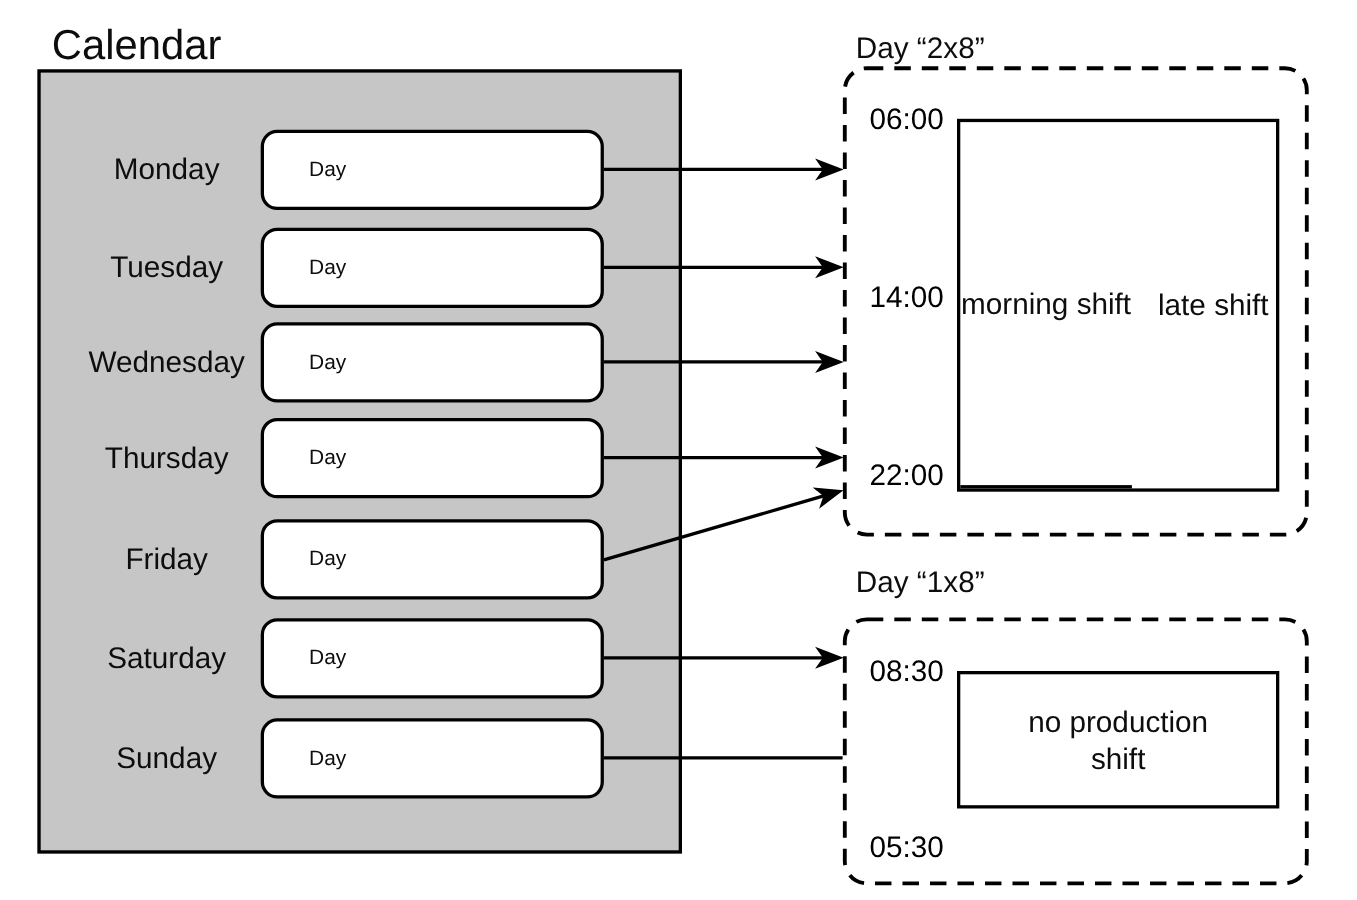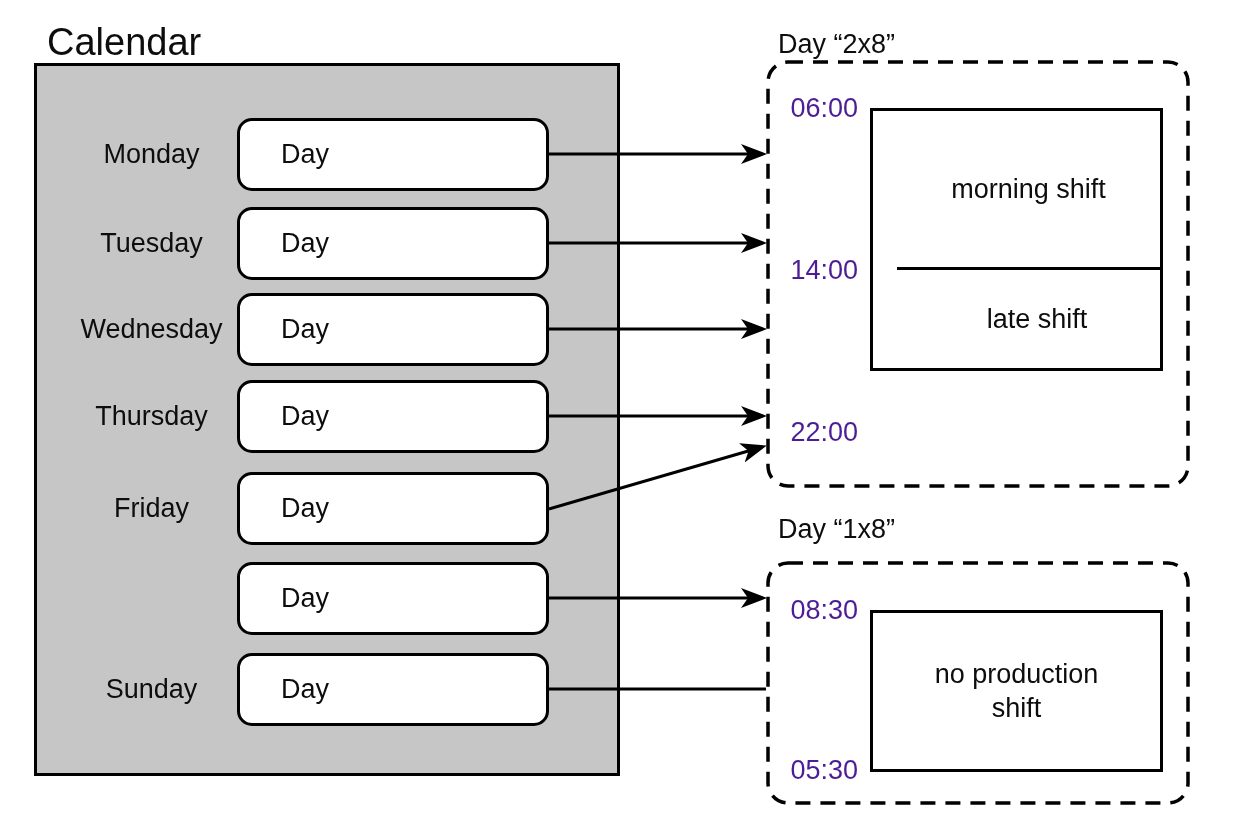--- a/index.html
+++ b/index.html
@@ -52,63 +52,63 @@
     width: 312px;
     height: 73px;
     background: #ffffff;
     border: 3px solid #000;
     border-radius: 15px;
     box-sizing: border-box;
     display: flex;
     align-items: center;
   }
   .day-box span {
-    font-size: 27px;
+    font-size: 19px;
     padding-left: 41px;
     color: #0d0d0d;
   }
   .panel-title {
     position: absolute;
     left: 778px;
     font-size: 27px;
     line-height: 32px;
     color: #0d0d0d;
     white-space: nowrap;
   }
   .time-label {
     position: absolute;
     left: 758px;
     width: 100px;
     height: 32px;
     line-height: 32px;
     font-size: 27px;
     text-align: right;
-    color: #4c1d95;
+    color: #000000;
   }
   .shift-rect {
     position: absolute;
     left: 870px;
     width: 293px;
     background: #ffffff;
     border: 3px solid #000;
     box-sizing: border-box;
   }
-  .rect-2x8 { top: 108px; height: 263px; display: flex; flex-direction: column; padding-left: 24px; }
+  .rect-2x8 { top: 108px; height: 339px; display: flex; flex-direction: row; }
   .rect-2x8 .cell {
     display: flex;
     align-items: center;
     justify-content: center;
     font-size: 27px;
     color: #0d0d0d;
   }
   .rect-2x8 .cell-top { flex: 0 0 156px; border-bottom: 3px solid #000; }
   .rect-2x8 .cell-bottom { flex: 1 1 auto; margin-left: 17px; }
   .rect-1x8 {
     top: 610px;
-    height: 162px;
+    height: 125px;
     display: flex;
     align-items: center;
     justify-content: center;
   }
   .rect-1x8 .wrap-text {
     width: 215px;
     text-align: center;
     font-size: 27px;
     line-height: 34px;
     color: #0d0d0d;
@@ -127,20 +127,21 @@
 
   <div class="diagram-title">Calendar</div>
 
   <div class="calendar-box"></div>
 
   <div class="day-label" style="top:138px">Monday</div>
   <div class="day-label" style="top:227px">Tuesday</div>
   <div class="day-label" style="top:313px">Wednesday</div>
   <div class="day-label" style="top:492px">Friday</div>
   <div class="day-label" style="top:400px">Thursday</div>
+  <div class="day-label" style="top:582px">Saturday</div>
   <div class="day-label" style="top:673px">Sunday</div>
 
   <div class="day-box" style="top:118px">
     <span>Day</span>
   </div>
   <div class="day-box" style="top:207px">
     <span>Day</span>
   </div>
   <div class="day-box" style="top:293px">
     <span>Day</span>

